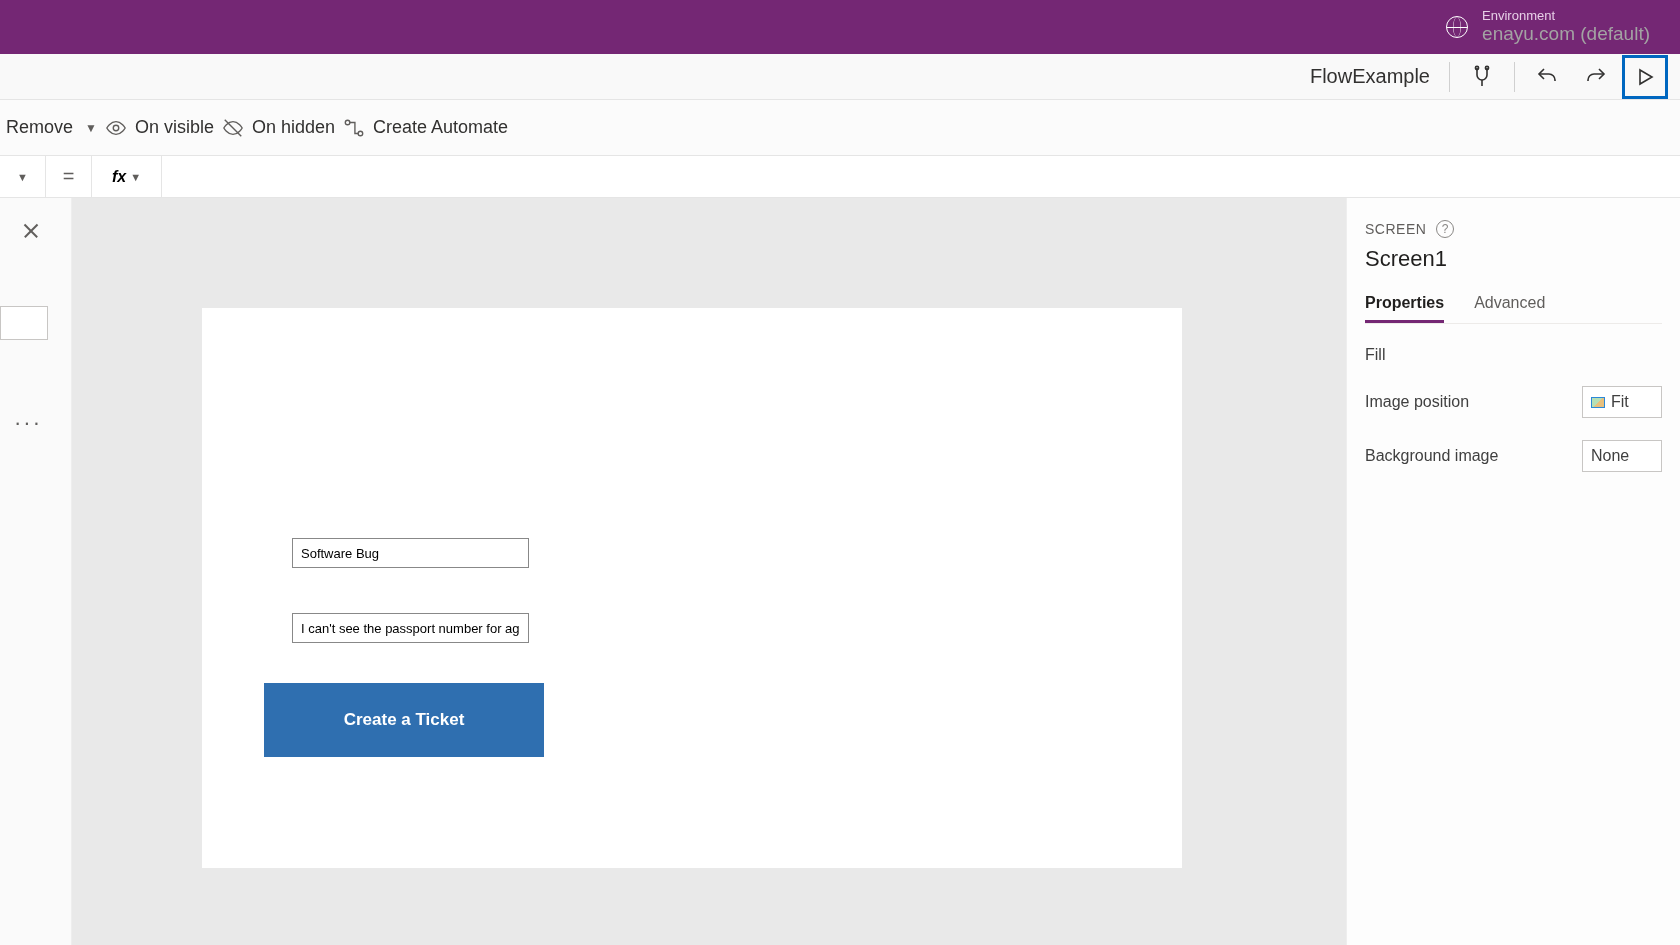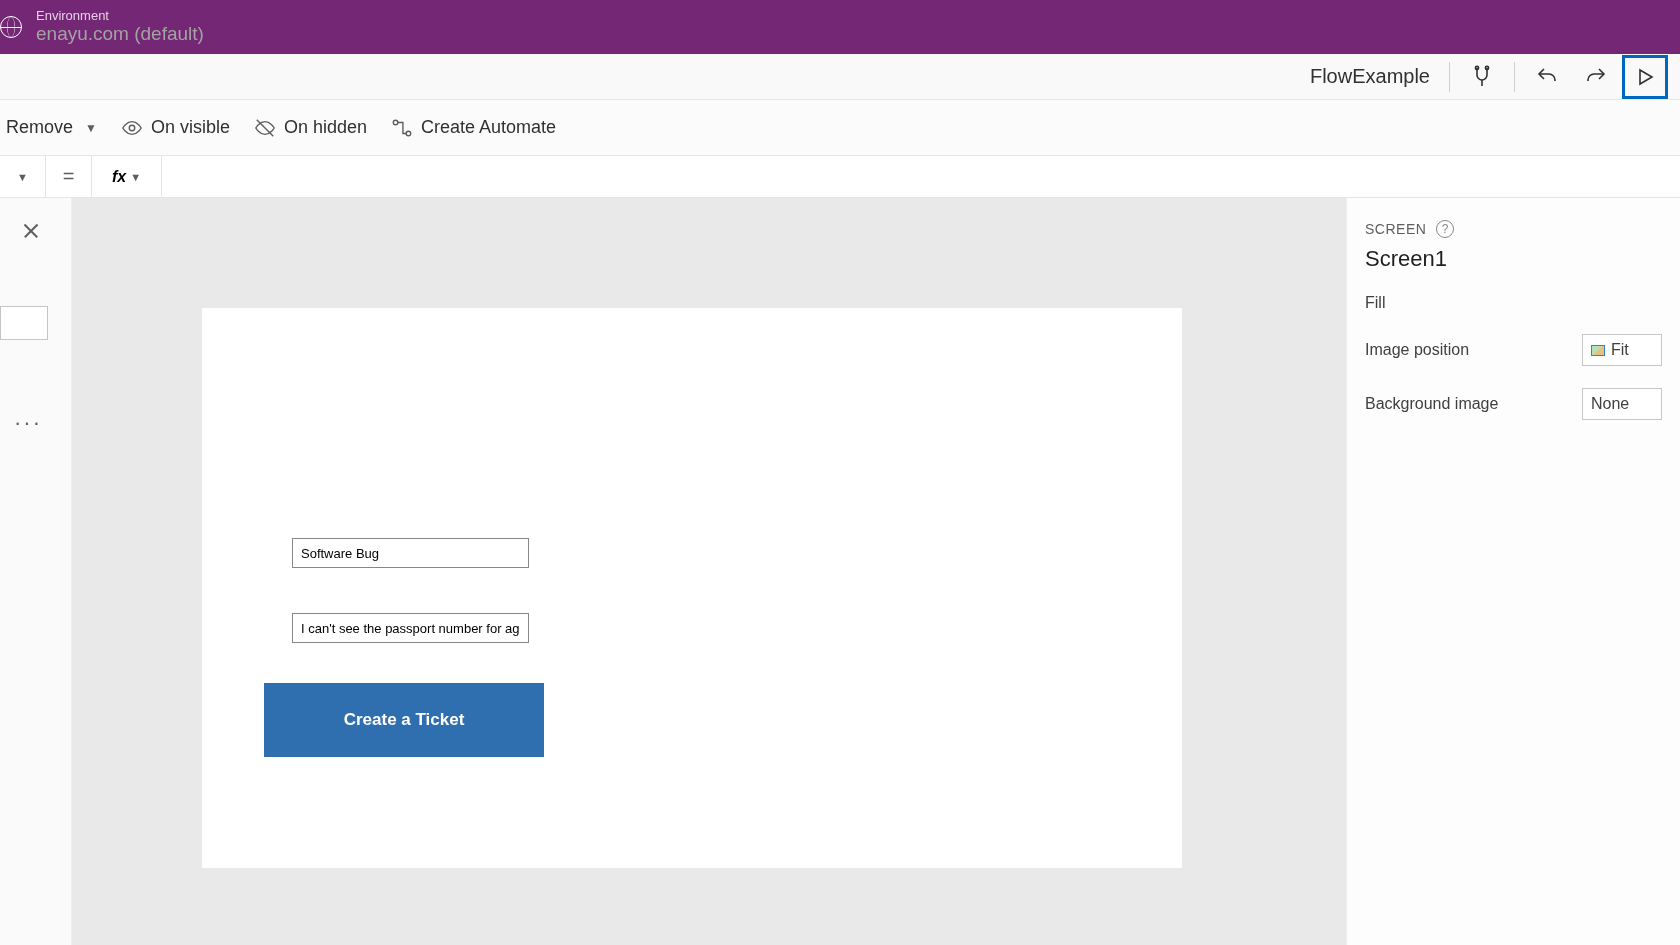--- a/index.html
+++ b/index.html
@@ -5,21 +5,21 @@
 * { margin: 0; padding: 0; box-sizing: border-box; font-family: "Segoe UI", Arial, sans-serif; }
 html, body { width: 1680px; height: 945px; overflow: hidden; background: #fff; }
 
 
 .header {
   height: 54px;
   background: #742774;
   color: #fff;
   display: flex;
   align-items: center;
-  justify-content: flex-start;
+  justify-content: flex-end;
   padding: 0 30px 0 0;
   gap: 14px;
 }
 .env-icon {
   width: 22px; height: 22px;
   border: 1.5px solid #fff; border-radius: 50%;
   position: relative;
 }
 .env-icon::before {
   content: ""; position: absolute; inset: 0;
@@ -60,21 +60,21 @@
 .icon-btn.play-highlight svg { stroke: #323130; }
 
 
 .actionbar {
   height: 56px;
   background: #fbfbfb;
   border-bottom: 1px solid #e5e5e5;
   display: flex;
   align-items: center;
   padding-left: 6px;
-  gap: 24px;
+  gap: 8px;
   font-size: 18px;
   color: #323130;
 }
 .actionbar .item { display: flex; align-items: center; gap: 8px; cursor: pointer; }
 .actionbar .item svg { width: 22px; height: 22px; }
 .actionbar .chev { font-size: 12px; color: #605e5c; margin-left: 4px; }
 
 
 .formulabar {
   height: 42px;
@@ -314,20 +314,24 @@
       <button class="btn">Create a Ticket</button>
     </div>
   </div>
 
   <div class="rightpanel">
     <div class="type">
       <span>SCREEN</span>
       <span class="help">?</span>
     </div>
     <div class="name">Screen1</div>
+    <div class="tabs">
+      <div class="tab active">Properties</div>
+      <div class="tab">Advanced</div>
+    </div>
 
     <div class="prop-row">
       <span>Fill</span>
     </div>
     <div class="prop-row">
       <span>Image position</span>
       <div class="prop-field">
         <span class="imgico"></span>
         <span>Fit</span>
       </div>

